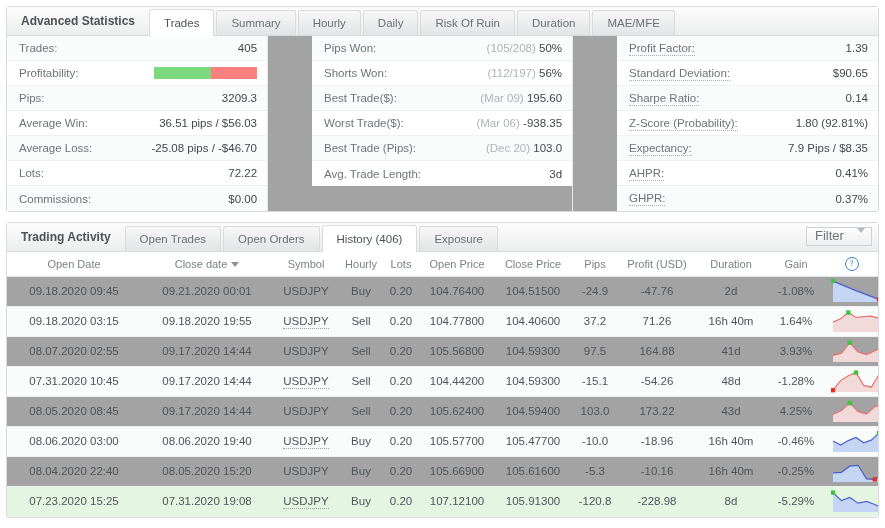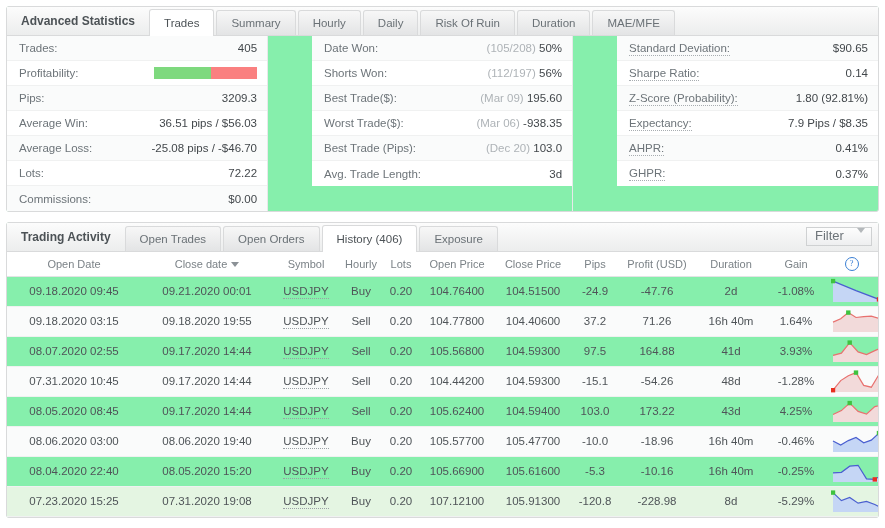--- a/index.html
+++ b/index.html
@@ -13,21 +13,21 @@
     height: 528px;
     overflow: hidden;
     font-size: 11.5px;
     color: #555b60;
   }
 
   .panel {
     margin: 6px 6px 0 6px;
     border: 1px solid #d9dadb;
     border-radius: 3px;
-    background: #86efac;
+    background: #a3a3a3;
     box-sizing: border-box;
   }
 
   
   .tabbar {
     display: flex;
     align-items: flex-end;
     height: 28px;
     background: linear-gradient(to bottom, #fcfcfc 0%, #eceded 100%);
     border-bottom: 1px solid #d9dadb;
@@ -241,21 +241,21 @@
           <span class="slabel">Lots:</span>
           <span class="sval"><span>72.22</span></span>
         </div>
         <div class="srow">
           <span class="slabel">Commissions:</span>
           <span class="sval"><span>$0.00</span></span>
         </div>
       </div>
       <div class="stats-col">
         <div class="srow">
-          <span class="slabel">Date Won:</span>
+          <span class="slabel">Pips Won:</span>
           <span class="sval"><span class="muted">(105/208) </span><span>50%</span></span>
         </div>
         <div class="srow">
           <span class="slabel">Shorts Won:</span>
           <span class="sval"><span class="muted">(112/197) </span><span>56%</span></span>
         </div>
         <div class="srow">
           <span class="slabel">Best Trade($):</span>
           <span class="sval"><span class="muted">(Mar 09) </span><span>195.60</span></span>
         </div>
@@ -266,20 +266,24 @@
         <div class="srow">
           <span class="slabel">Best Trade (Pips):</span>
           <span class="sval"><span class="muted">(Dec 20) </span><span>103.0</span></span>
         </div>
         <div class="srow">
           <span class="slabel">Avg. Trade Length:</span>
           <span class="sval"><span>3d</span></span>
         </div>
       </div>
       <div class="stats-col">
+        <div class="srow">
+          <span class="slabel dotted">Profit Factor:</span>
+          <span class="sval"><span>1.39</span></span>
+        </div>
         <div class="srow">
           <span class="slabel dotted">Standard Deviation:</span>
           <span class="sval"><span>$90.65</span></span>
         </div>
         <div class="srow">
           <span class="slabel dotted">Sharpe Ratio:</span>
           <span class="sval"><span>0.14</span></span>
         </div>
         <div class="srow">
           <span class="slabel dotted">Z-Score (Probability):</span>

